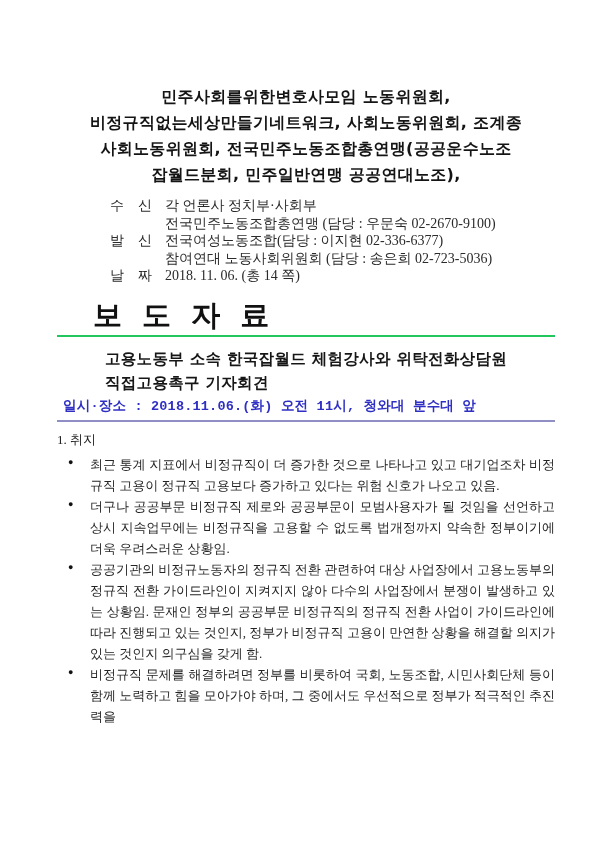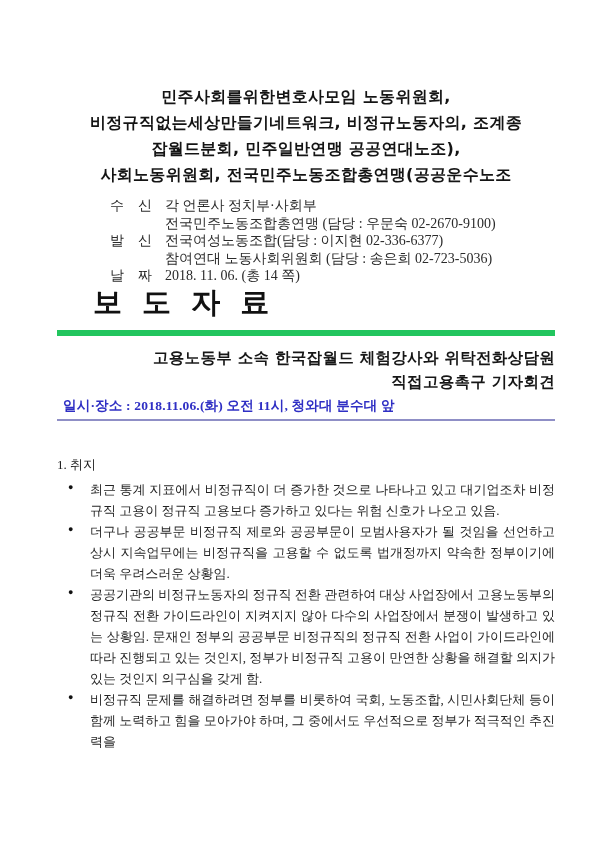--- a/index.html
+++ b/index.html
@@ -35,23 +35,23 @@
     display: inline-block;
     text-align: justify;
     text-align-last: justify;
     white-space: nowrap;
   }
   .meta-values { margin-left: 13px; width: 392px; text-align: justify; word-break: break-all; }
   .meta-line { display: block; }
 
   
   .banner-block {
-    border-bottom: 6px solid #22c55e;
-    padding-bottom: 12px;
-    margin-top: 1px;
+    border-bottom: 2px solid #22c55e;
+    padding-bottom: 4px;
+    margin-top: 14px;
   }
   .banner {
     font-family: "DejaVu Sans", "Liberation Sans", sans-serif;
     font-weight: bold;
     font-size: 29px;
     letter-spacing: 5px;
     margin-left: 36px;
     color: #111;
     line-height: 32px;
   }
@@ -59,40 +59,39 @@
   
   .subtitle {
     margin-top: 10px;
     margin-left: 48px;
     font-family: "DejaVu Sans", "Liberation Sans", sans-serif;
     font-weight: bold;
     font-size: 15.5px;
     line-height: 24px;
     color: #161616;
     letter-spacing: 0.3px;
-    text-align: right;
   }
 
   
   .event-block {
     margin-top: 3px;
     border-bottom: 2px solid #8f8fc6;
     padding-bottom: 5px;
   }
   .event-info {
     margin-left: 6px;
-    font-family: Liberation Serif, serif;
+    font-family: Liberation Mono, monospace;
     font-weight: bold;
     font-size: 13.5px;
     line-height: 17px;
     letter-spacing: 0.2px;
   }
 
   
-  .section-heading { margin-top: 35px; font-size: 13px; color: #222; line-height: 17px; }
+  .section-heading { margin-top: 9px; font-size: 13px; color: #222; line-height: 17px; }
   .bullets { margin-top: 6px; list-style: none; padding: 0; }
   .bullet-item {
     position: relative;
     padding-left: 33px;
     font-size: 13px;
     line-height: 21px;
     text-align: justify;
     word-break: break-all;
     color: #242424;
   }
@@ -117,23 +116,23 @@
   }
 </style>
 </head>
 <body>
 
 <div class="page">
   <div class="content">
 
     <div class="org-header">
       <div>민주사회를위한변호사모임 노동위원회,</div>
-      <div>비정규직없는세상만들기네트워크, 비정규노동자의, 조계종</div>
+      <div>비정규직없는세상만들기네트워크, 사회노동위원회, 조계종</div>
+      <div>사회노동위원회, 전국민주노동조합총연맹(공공운수노조</div>
       <div>잡월드분회, 민주일반연맹 공공연대노조),</div>
-      <div>사회노동위원회, 전국민주노동조합총연맹(공공운수노조</div>
     </div>
 
     <div class="meta">
       <div class="meta-row">
         <span class="meta-label">수 신</span>
         <span class="meta-values">
           <span class="meta-line">각 언론사 정치부·사회부</span>
           <span class="meta-line">전국민주노동조합총연맹 (담당 : 우문숙 02-2670-9100)</span>
         </span>
       </div>

